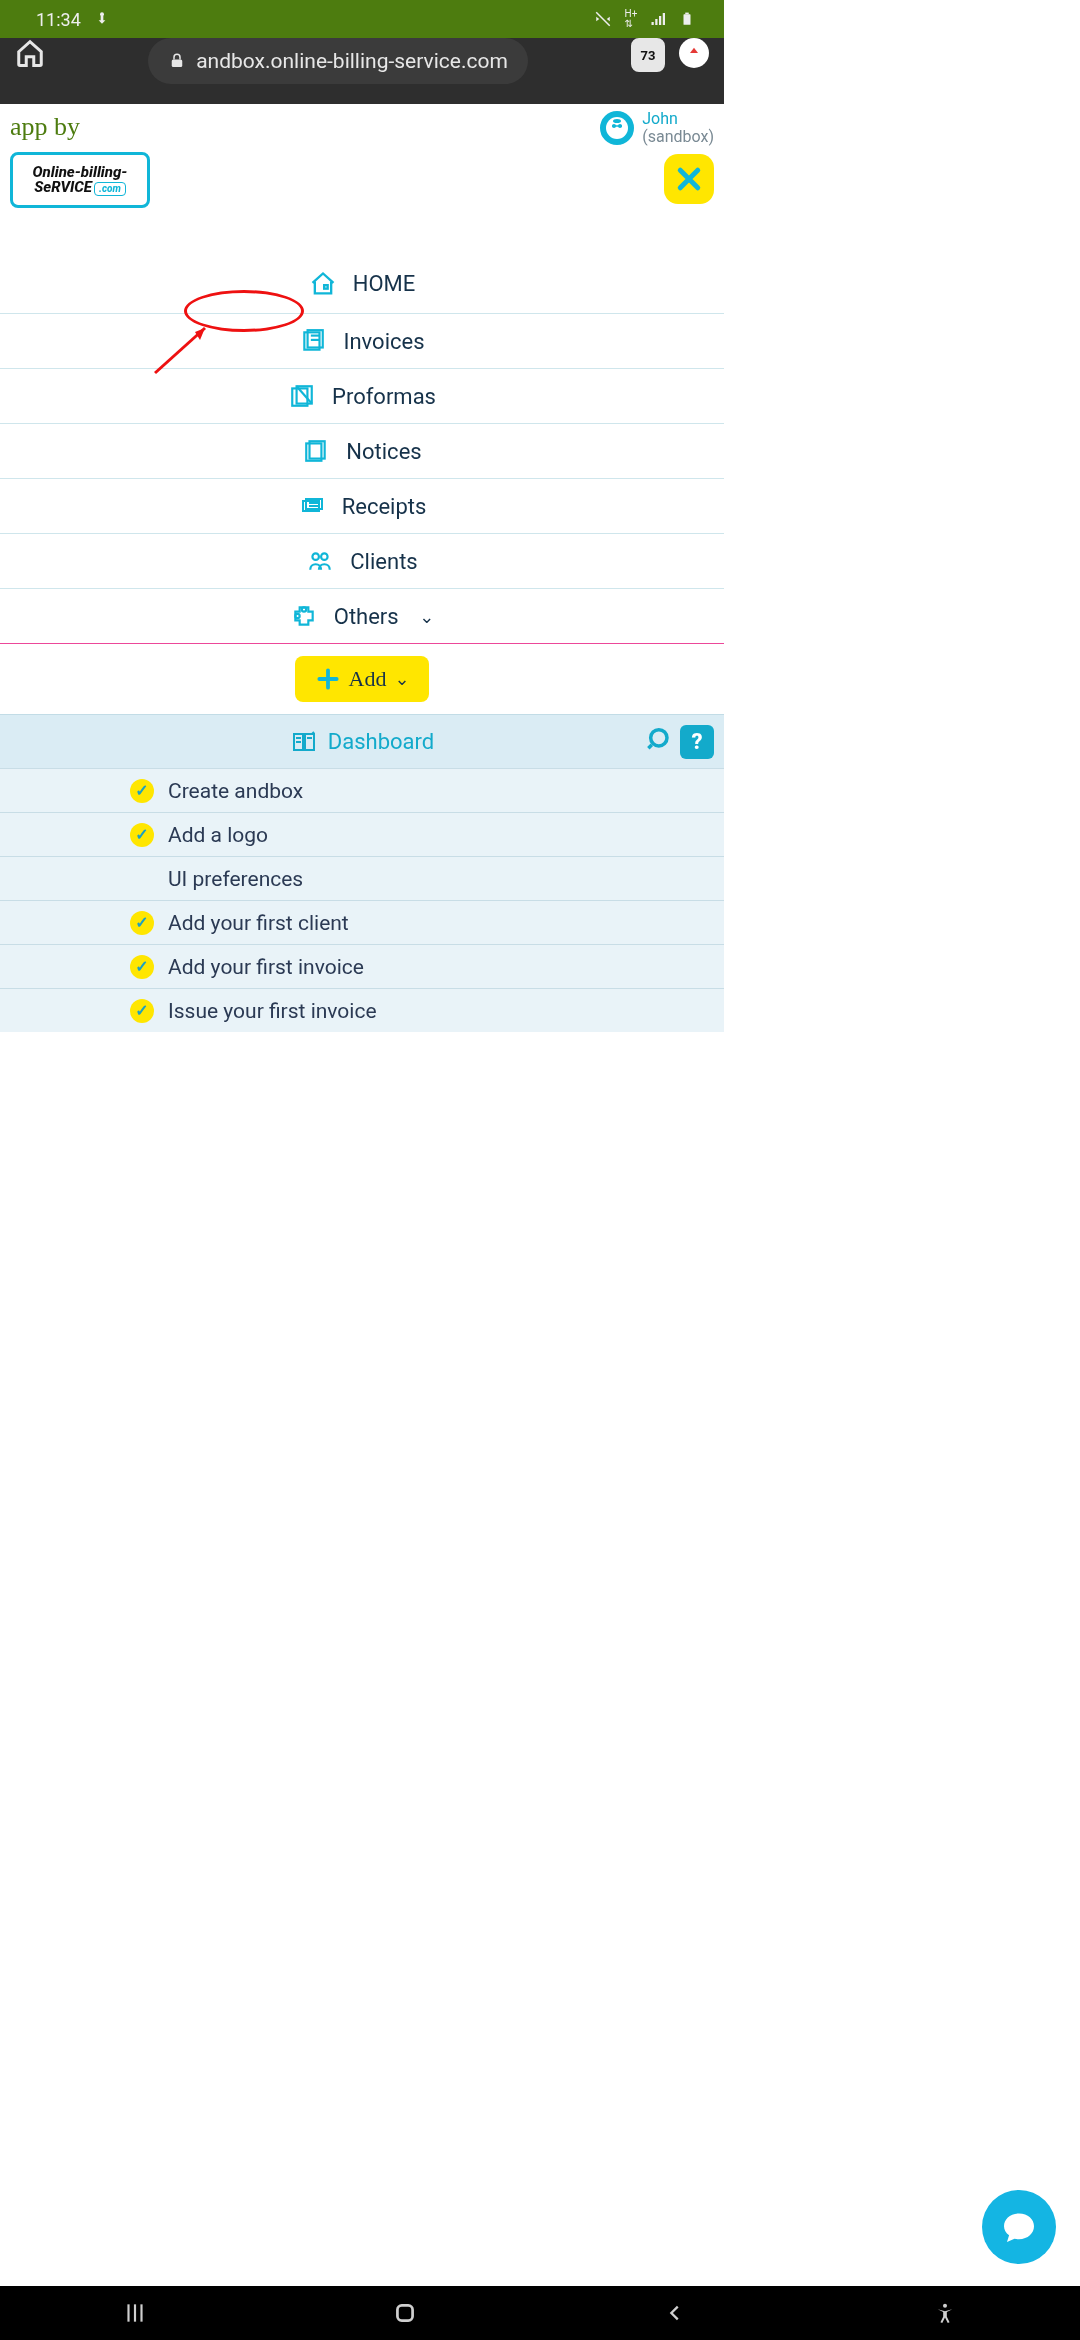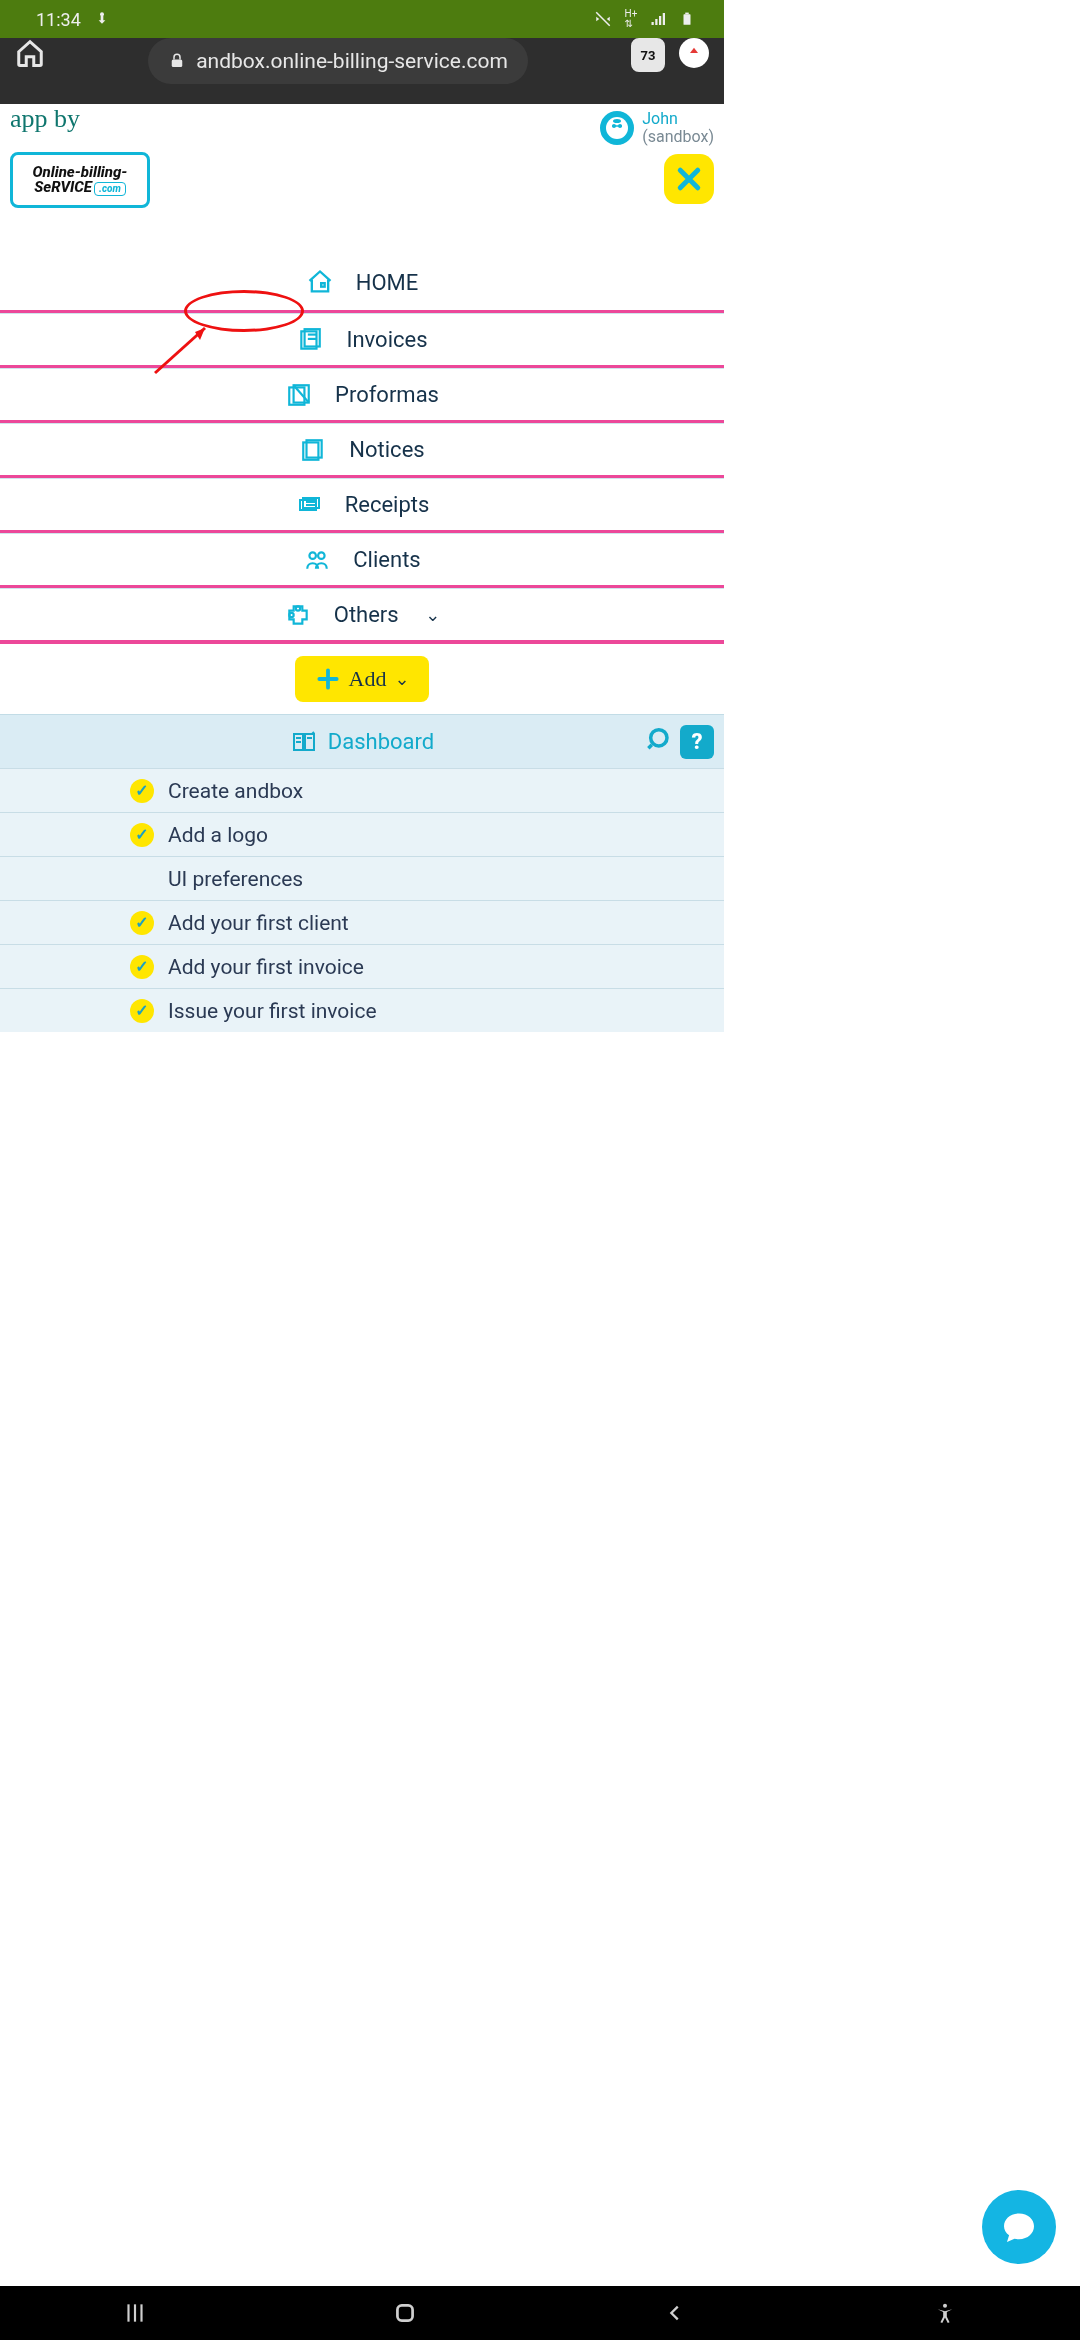--- a/index.html
+++ b/index.html
@@ -13,32 +13,32 @@
 
   
   .browserbar { height: 66px; background: #2e2e2e; display: flex; align-items: flex-start; padding: 0 15px; gap: 14px; }
   .urlpill { flex: 1; height: 46px; background: #3b3b3b; border-radius: 23px; display: flex; align-items: center; justify-content: center; gap: 10px; color: #e7e7e7; font-size: 21px; max-width: 380px; margin: 0 auto; }
   .home-out { width: 30px; height: 30px; }
   .tabcount { width: 34px; height: 34px; border: 3px solid #e7e7e7; border-radius: 8px; display: flex; align-items: center; justify-content: center; color: #111; background: #e7e7e7; font-weight: 700; font-size: 13px; }
   .update-badge { width: 30px; height: 30px; background: #fff; border-radius: 50%; display: flex; align-items: center; justify-content: center; }
 
   
   .apphdr { height: 140px; background: #fff; position: relative; }
-  .appby { position: absolute; left: 10px; top: 0; color: #0f766e; font-size: 26px; font-family: cursive; }
+  .appby { position: absolute; left: 10px; top: 8px; color: #4d7c0f; font-size: 26px; font-family: cursive; }
   .logo { position: absolute; left: 10px; top: 48px; width: 140px; height: 56px; border: 3px solid #10b6d8; border-radius: 8px; display: flex; flex-direction: column; align-items: center; justify-content: center; font-weight: 800; font-size: 15px; line-height: 1; color: #111; font-style: italic; }
   .logo .com { font-size: 10px; color: #10b6d8; display: inline-block; padding: 1px 4px; border: 1px solid #10b6d8; border-radius: 4px; margin-left: 2px; }
   .userbox { position: absolute; right: 10px; top: 6px; display: flex; align-items: center; gap: 8px; }
   .avatar { width: 34px; height: 34px; border-radius: 50%; background: #10b6d8; display: flex; align-items: center; justify-content: center; border: 2px solid #10b6d8; }
   .uname { color: #13aacb; font-size: 16px; line-height: 1.1; }
   .uname .sb { color: #7a8a94; }
   .closebtn { position: absolute; right: 10px; top: 50px; width: 50px; height: 50px; background: #ffe600; border-radius: 14px; display: flex; align-items: center; justify-content: center; }
 
   
   .navlist { width: 100%; }
-  .navitem { height: 56px; border-top: 1px solid #cfe6ec; border-bottom: 4px solid #ec4899; margin-top: -1px; display: flex; align-items: center; justify-content: center; gap: 22px; font-size: 22px; color: #16324a; position: relative; text-align: right; }
+  .navitem { height: 56px; border-top: 1px solid #cfe6ec; border-bottom: 1px solid #ec4899; margin-top: -1px; display: flex; align-items: center; justify-content: center; gap: 16px; font-size: 22px; color: #16324a; position: relative; text-align: right; }
   .navitem:first-child { border-top: none; margin-top: 10px; }
   .navitem.first { height: 60px; }
   .nicon { width: 28px; height: 28px; display: inline-flex; align-items: center; justify-content: center; color: #10b6d8; }
   .chev { font-size: 18px; color: #16324a; }
 
   .addrow { height: 70px; display: flex; align-items: center; justify-content: center; }
   .addbtn { background: #ffe600; border-radius: 8px; padding: 10px 20px; display: flex; align-items: center; gap: 8px; font-size: 22px; color: #16324a; font-weight: 500; font-family: Liberation Serif, serif; }
 
   
   .dashhdr { height: 54px; background: #daecf4; display: flex; align-items: center; justify-content: center; gap: 10px; font-size: 22px; color: #13aacb; position: relative; border-top: 1px solid #c2dce6; }

